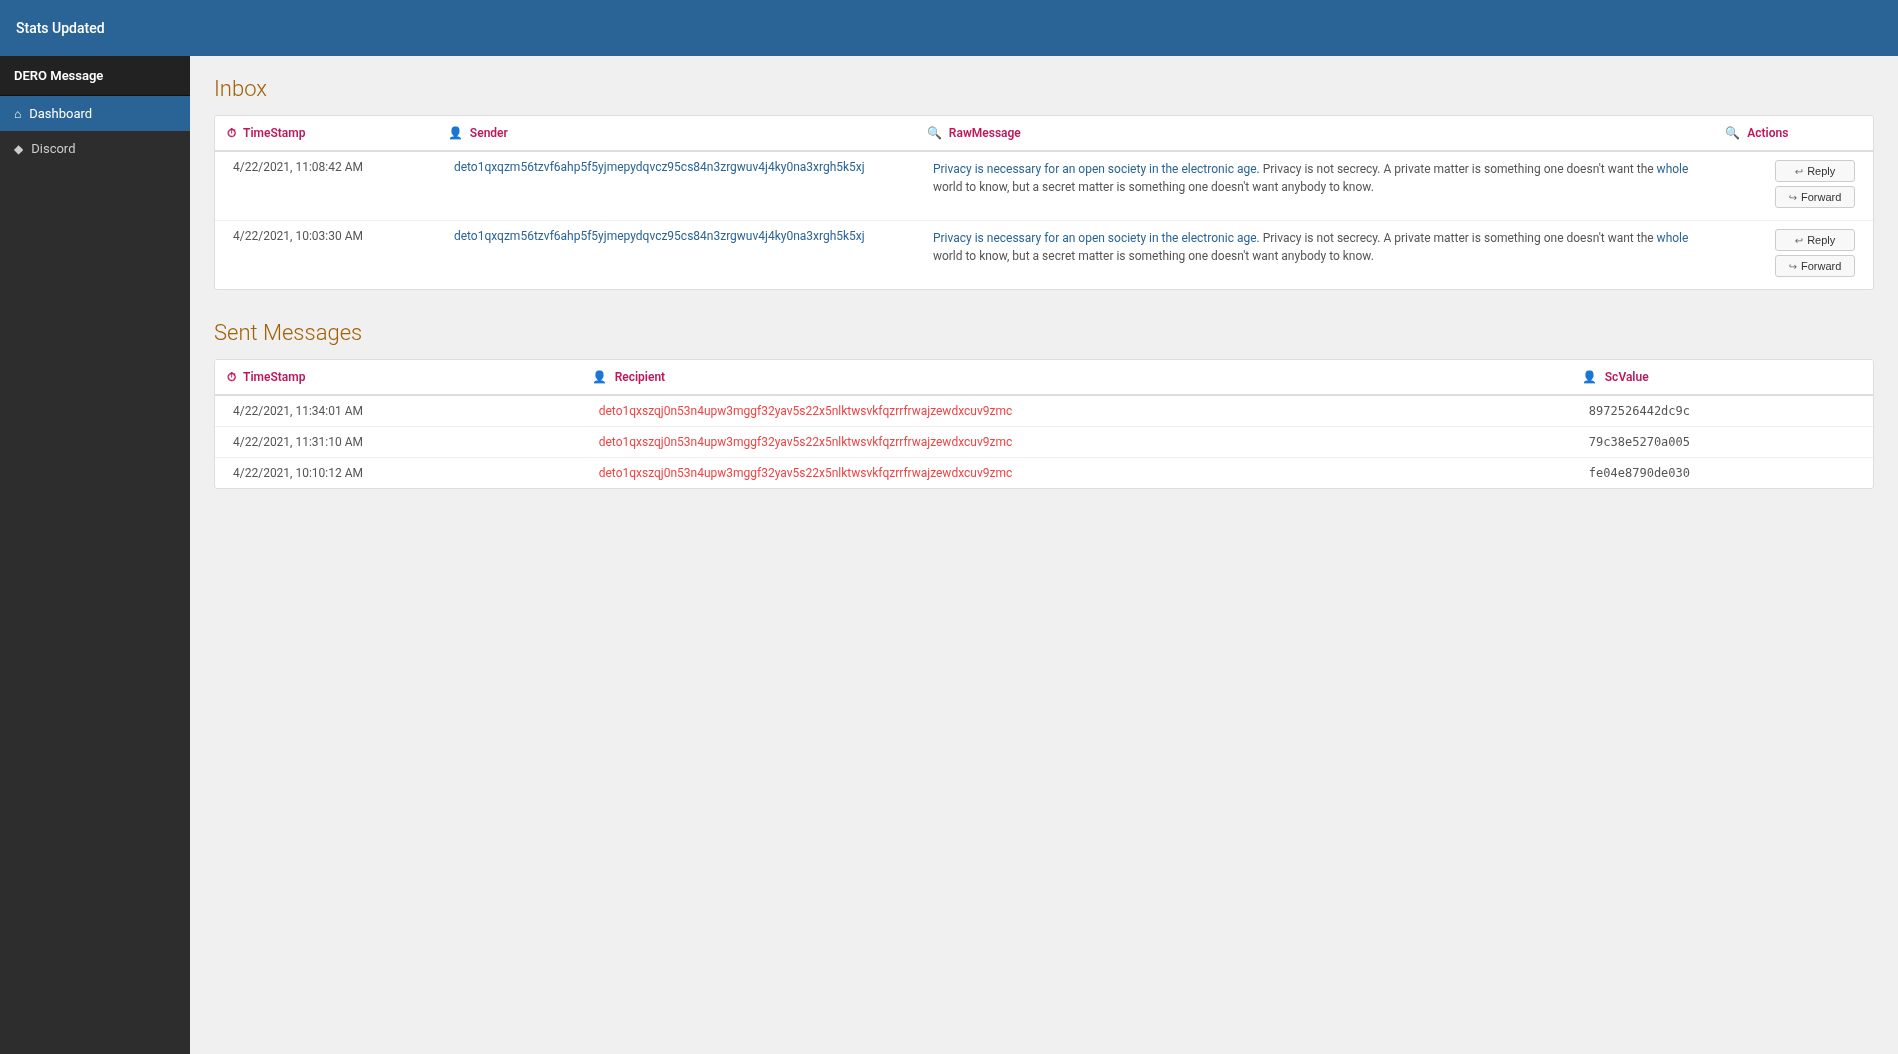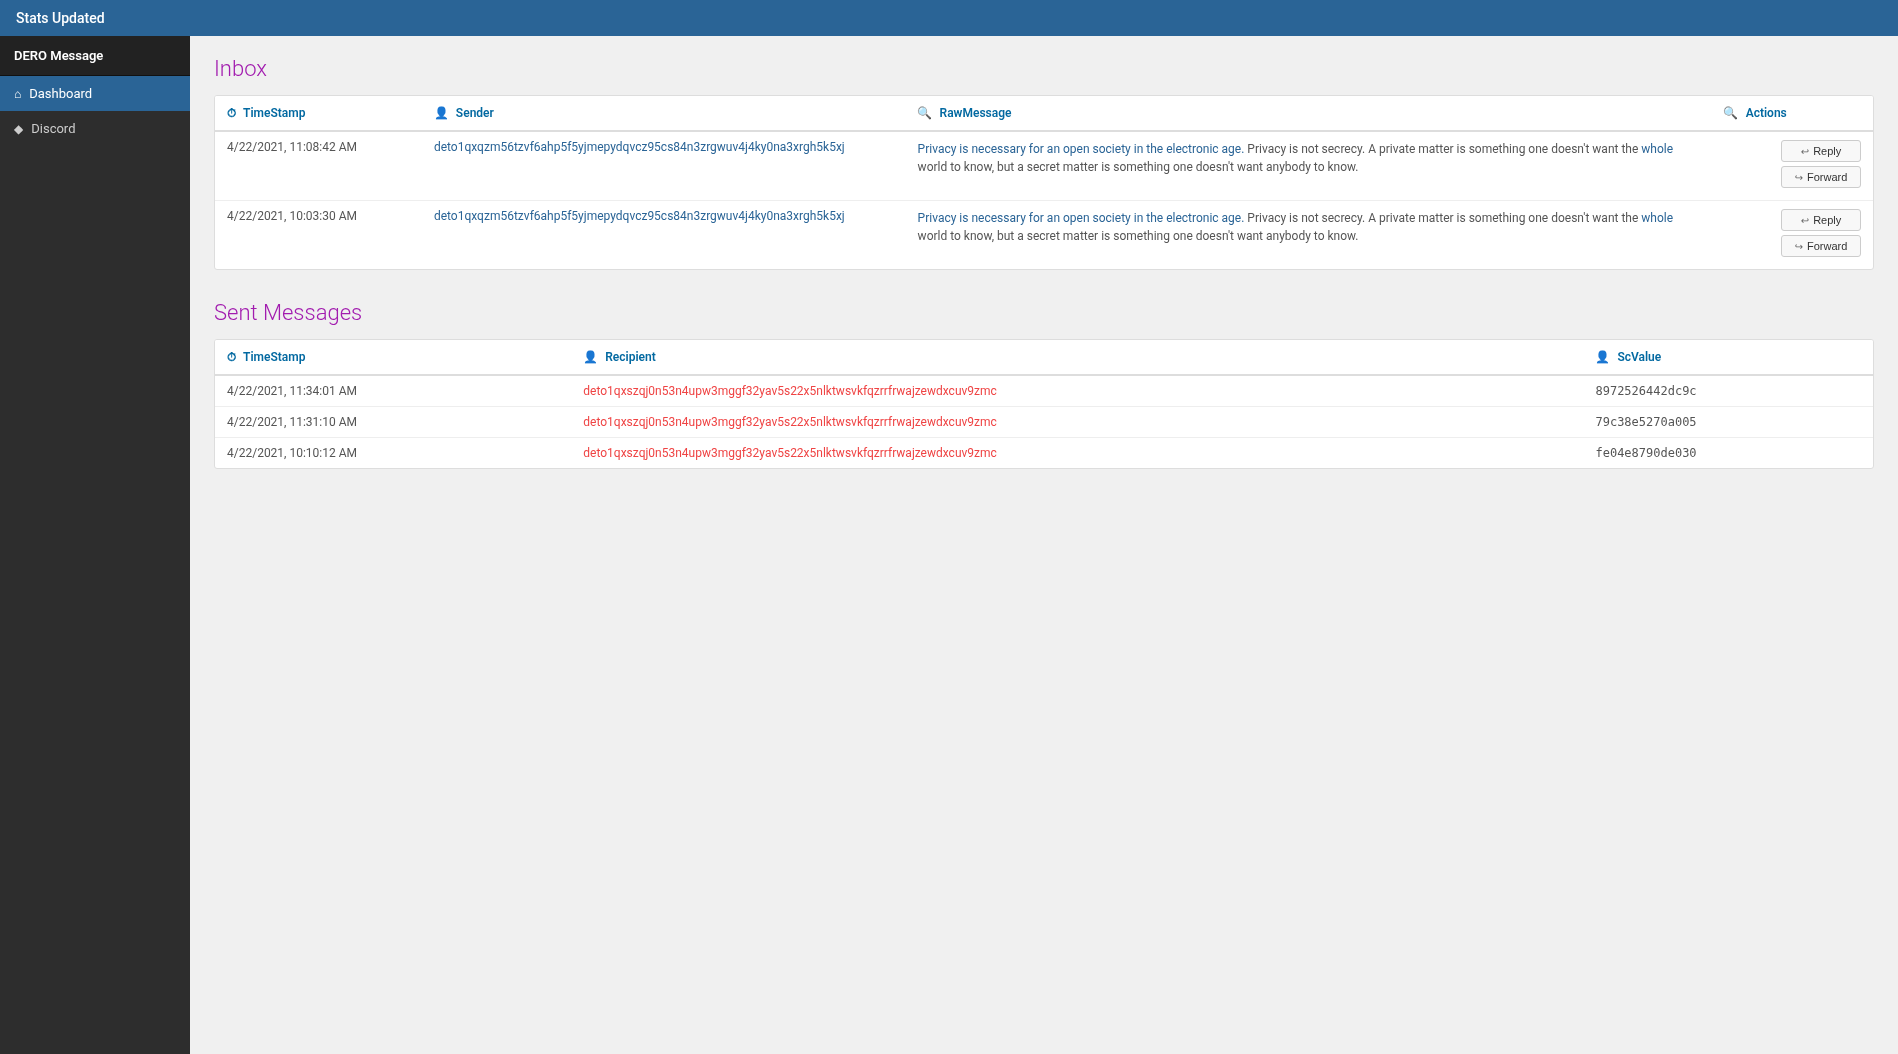--- a/index.html
+++ b/index.html
@@ -2,21 +2,21 @@
 <html><head>
   <meta charset="utf-8">
   <style>
     * { box-sizing: border-box; margin: 0; padding: 0; }
     body { font-family: -apple-system, BlinkMacSystemFont, 'Segoe UI', Roboto, sans-serif; font-size: 13px; background: #f0f0f0; display: flex; flex-direction: column; height: 100vh; }
 
     
     #topbar {
       background: #2a6496;
       color: #fff;
-      padding: 10px 16px;
+      padding: 20px 16px;
       font-size: 14px;
       font-weight: 500;
       flex-shrink: 0;
     }
 
     
     #layout {
       display: flex;
       flex: 1;
       overflow: hidden;
@@ -61,21 +61,21 @@
       flex: 1;
       overflow-y: auto;
       padding: 20px 24px;
       background: #f0f0f0;
     }
 
     
     .section-title {
       font-size: 22px;
       font-weight: 300;
-      color: #a21caf;
+      color: #a16207;
       margin-bottom: 14px;
     }
 
     
     .table-container {
       background: #fff;
       border: 1px solid #ddd;
       border-radius: 3px;
       margin-bottom: 30px;
       position: relative;
@@ -89,40 +89,40 @@
       font-size: 12px;
     }
 
     thead tr {
       border-bottom: 2px solid #ddd;
     }
 
     thead th {
       padding: 10px 12px;
       text-align: left;
-      color: #0369a1;
+      color: #be185d;
       font-weight: 600;
       white-space: nowrap;
       background: #fff;
     }
 
     thead th .th-icon {
       margin-right: 4px;
     }
 
     tbody tr {
       border-bottom: 1px solid #eee;
     }
 
     tbody tr:last-child {
       border-bottom: none;
     }
 
     tbody td {
-      padding: 8px 12px;
+      padding: 8px 18px;
       vertical-align: top;
       color: #555;
     }
 
     .timestamp-cell {
       white-space: nowrap;
       color: #555;
       min-width: 130px;
     }
 

